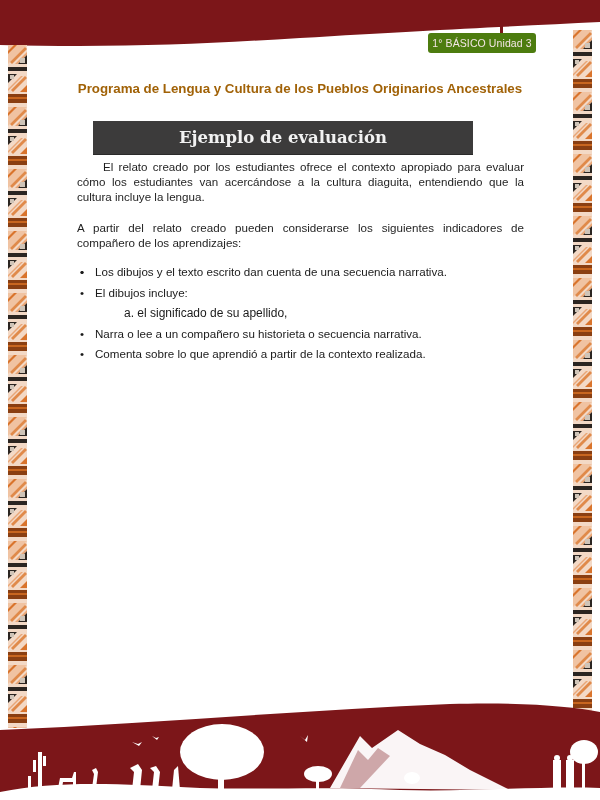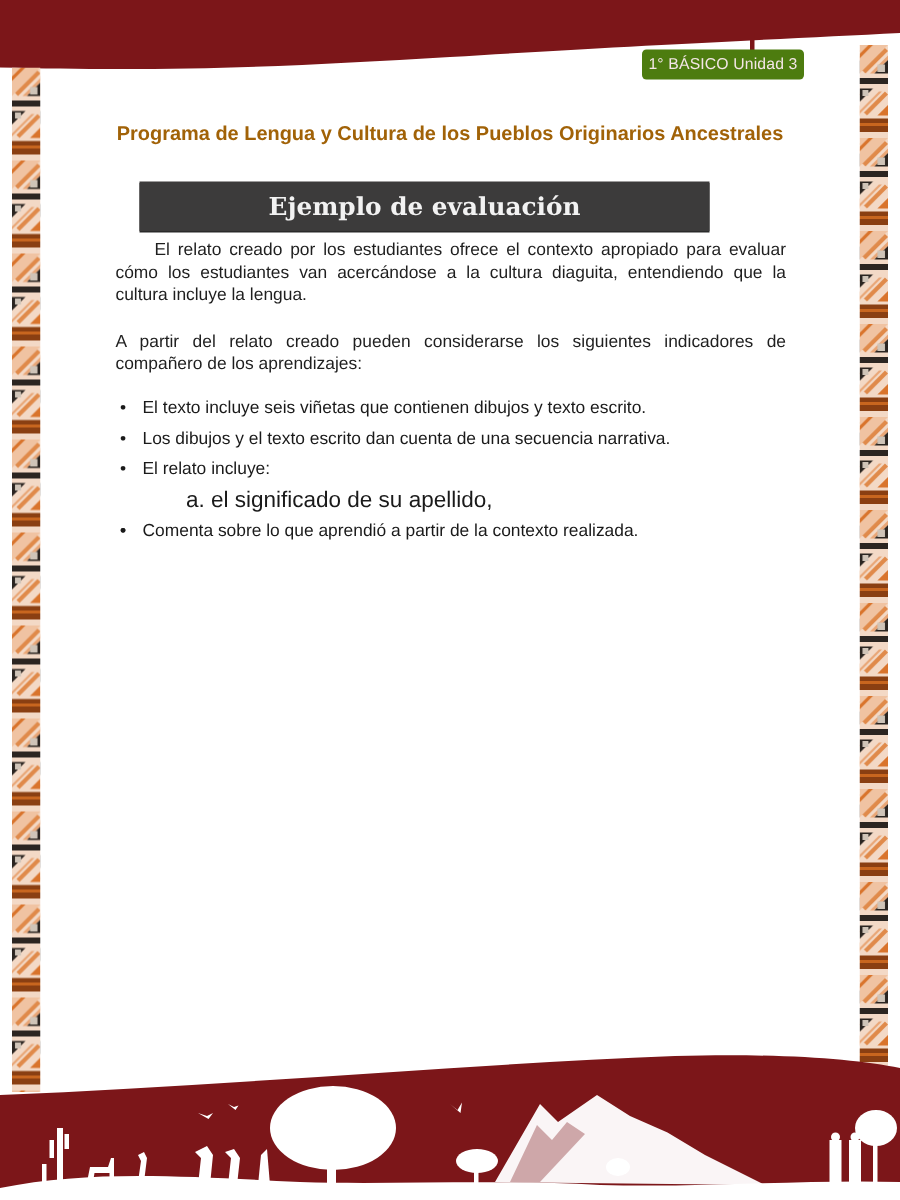--- a/index.html
+++ b/index.html
@@ -40,21 +40,21 @@
     .body-text {
       position: absolute; left: 77px; width: 447px; font-size: 11.6px; line-height: 15.2px;
       color: #1f1f1f; text-align: justify;
     }
     .para1 { top: 159px; text-indent: 26px; }
     .para2 { top: 220px; }
 
     .bullet-list { position: absolute; left: 77px; top: 262px; width: 447px; list-style: none; }
     .bullet-item { position: relative; font-size: 11.6px; line-height: 20.5px; padding-left: 18px; }
     .bullet-dot { position: absolute; left: 3px; top: 0; }
-    .sub-item { padding-left: 29px; font-size: 15px; line-height: 20.5px; }
+    .sub-item { padding-left: 29px; font-size: 12px; line-height: 20.5px; }
     .sub-item.wrap { padding-left: 29px; }
   </style>
 </head>
 <body>
 
 <svg class="header-wave" viewBox="0 0 600 60" preserveAspectRatio="none">
   <path d="M0,0 H600 V22 C520,26 430,30 300,38 C200,44 120,48 0,45 Z" fill="#7c1619"></path>
 </svg>
 <div class="badge-stem"></div>
 <div class="unit-badge">1° BÁSICO Unidad 3</div>
@@ -91,33 +91,33 @@
 </div>
 
 <div class="section-bar">Ejemplo de evaluación</div>
 
 <p class="body-text para1">El relato creado por los estudiantes ofrece el contexto apropiado para evaluar cómo los estudiantes van acercándose a la cultura diaguita, entendiendo que la cultura incluye la lengua.</p>
 <p class="body-text para2">A partir del relato creado pueden considerarse los siguientes indicadores de compañero de los aprendizajes:</p>
 
 <ul class="bullet-list">
   <li class="bullet-item">
     <span class="bullet-dot">•</span>
-    <span>El texto incluye seis viñetas que contienen dibujos y texto escrito.</span>
   </li>
   <li class="bullet-item">
     <span class="bullet-dot">•</span>
     <span>Los dibujos y el texto escrito dan cuenta de una secuencia narrativa.</span>
   </li>
   <li class="bullet-item">
     <span class="bullet-dot">•</span>
-    <span>El relato incluye:</span>
+    <span>El dibujos incluye:</span>
     <div class="sub-item">a. el significado de su apellido,</div>
   </li>
   <li class="bullet-item">
     <span class="bullet-dot">•</span>
+    <span>Narra o lee a un compañero su historieta o secuencia narrativa.</span>
   </li>
   <li class="bullet-item">
     <span class="bullet-dot">•</span>
     <span>Comenta sobre lo que aprendió a partir de la contexto realizada.</span>
   </li>
 </ul>
 
 <svg class="footer-wave" viewBox="0 0 600 100">
   <path d="M0,30 C150,24 300,10 450,4 C520,2 570,6 600,12 V100 H0 Z" fill="#7c1619"></path>
 

